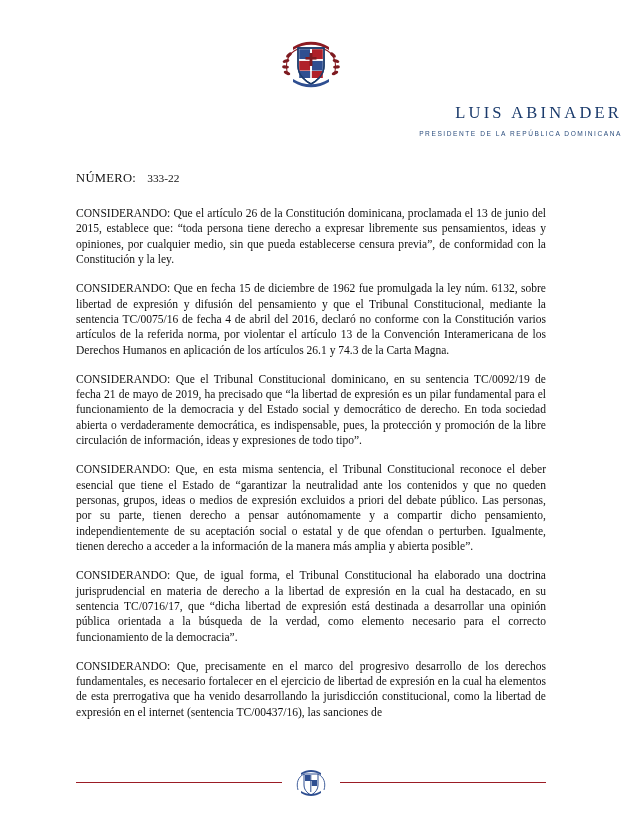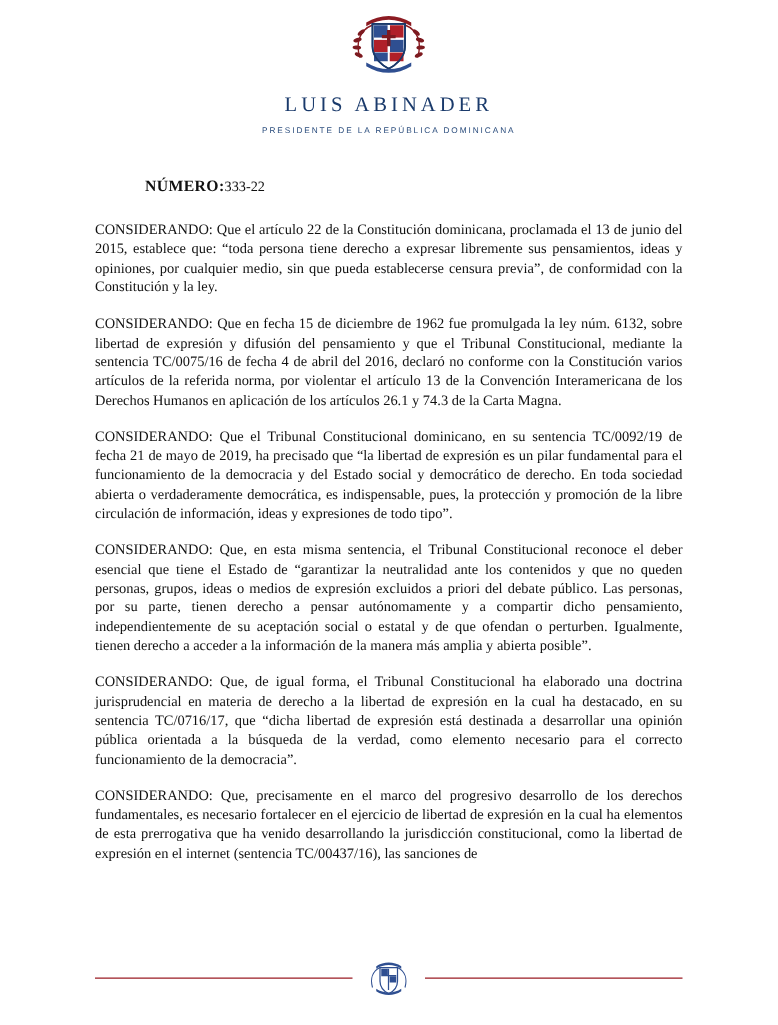--- a/index.html
+++ b/index.html
@@ -18,22 +18,22 @@
   .page {
     width: 622px;
     height: 820px;
     position: relative;
     box-sizing: border-box;
     padding: 0;
   }
 
   
   .letterhead {
-    text-align: center;
-    padding-top: 4px;
+    text-align: right;
+    padding-top: 33px;
   }
   .coat {
     margin: 0 auto;
     width: 74px;
     height: 58px;
     position: relative;
   }
   .coat svg { display: block; }
 
   .lh-name {
@@ -56,26 +56,26 @@
   .content {
     margin: 0 auto;
     width: 470px;
     padding-top: 34px;
   }
   .numero-line {
     font-size: 12.6px;
     margin-bottom: 20px;
   }
   .numero-label {
-    font-weight: bold;
+    font-weight: normal;
     letter-spacing: 0.3px;
-    margin-left: 40px;
   }
   .numero-value {
     font-size: 11.4px;
+    margin-left: 11px;
   }
 
   p.para {
     font-size: 11.55px;
     line-height: 15.4px;
     text-align: justify;
     margin: 0 0 13.5px 0;
     text-indent: 0;
     hyphens: auto;
     -webkit-hyphens: auto;
@@ -167,21 +167,21 @@
     <div class="lh-sub">PRESIDENTE DE LA REPÚBLICA DOMINICANA</div>
   </div>
 
   <div class="content">
 
     <div class="numero-line">
       <span class="numero-label">NÚMERO:</span><span class="numero-value">333-22</span>
     </div>
 
     <p class="para">
-      <span class="lead">CONSIDERANDO:</span><span> Que el artículo 22 de la Constitución dominicana, proclamada el 13 de junio del 2015, establece que: “toda persona tiene derecho a expresar libremente sus pensamientos, ideas y opiniones, por cualquier medio, sin que pueda establecerse censura previa”, de conformidad con la Constitución y la ley.</span>
+      <span class="lead">CONSIDERANDO:</span><span> Que el artículo 26 de la Constitución dominicana, proclamada el 13 de junio del 2015, establece que: “toda persona tiene derecho a expresar libremente sus pensamientos, ideas y opiniones, por cualquier medio, sin que pueda establecerse censura previa”, de conformidad con la Constitución y la ley.</span>
     </p>
 
     <p class="para">
       <span class="lead">CONSIDERANDO:</span><span> Que en fecha 15 de diciembre de 1962 fue promulgada la ley núm. 6132, sobre libertad de expresión y difusión del pensamiento y que el Tribunal Constitucional, mediante la sentencia TC/0075/16 de fecha 4 de abril del 2016, declaró no conforme con la Constitución varios artículos de la referida norma, por violentar el artículo 13 de la Convención Interamericana de los Derechos Humanos en aplicación de los artículos 26.1 y 74.3 de la Carta Magna.</span>
     </p>
 
     <p class="para">
       <span class="lead">CONSIDERANDO:</span><span> Que el Tribunal Constitucional dominicano, en su sentencia TC/0092/19 de fecha 21 de mayo de 2019, ha precisado que “la libertad de expresión es un pilar fundamental para el funcionamiento de la democracia y del Estado social y democrático de derecho. En toda sociedad abierta o verdaderamente democrática, es indispensable, pues, la protección y promoción de la libre circulación de información, ideas y expresiones de todo tipo”.</span>
     </p>
 

